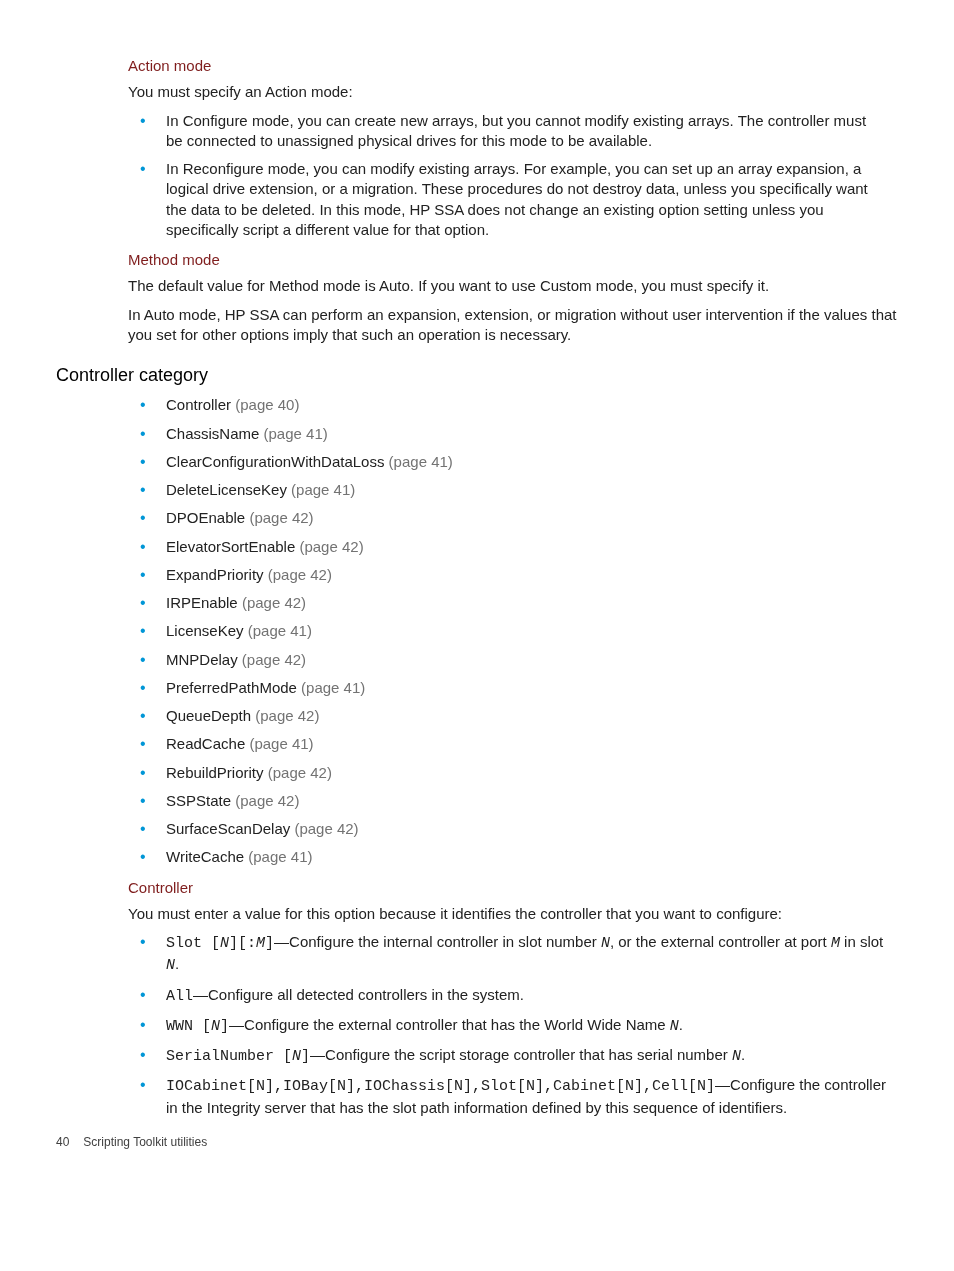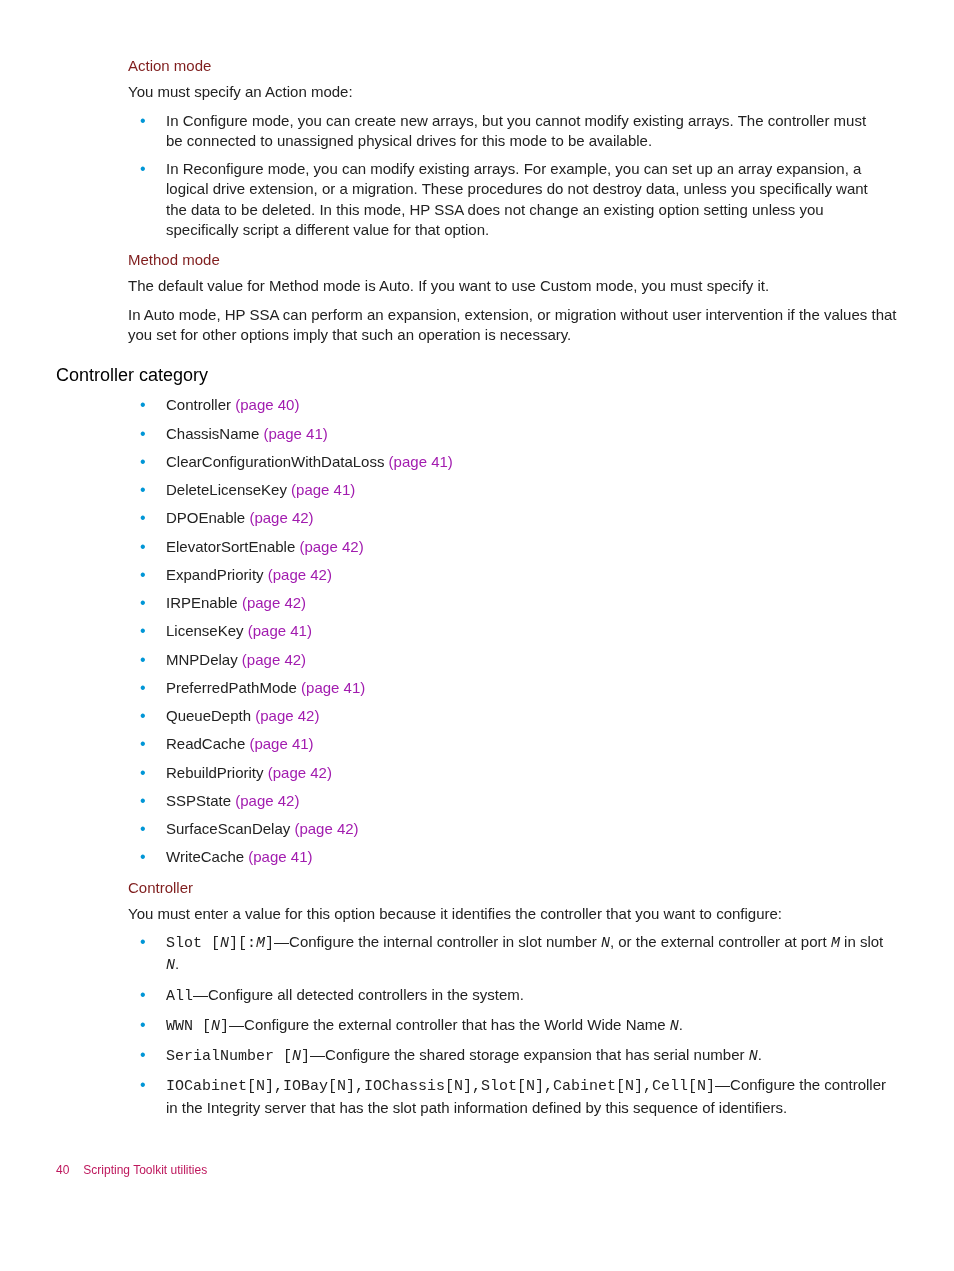--- a/index.html
+++ b/index.html
@@ -43,28 +43,28 @@
   }
   ul li::before {
     content: "•";
     position: absolute;
     left: 12px;
     top: 0;
     color: #0096d6;
     font-size: 16px;
     line-height: 1.3;
   }
-  .link { color: #a21caf; }
+  .link { color: #737373; }
   .mono {
     font-family: "Courier New", Courier, monospace;
   }
   .footer {
-    margin-top: 44px;
+    margin-top: 16px;
     font-size: 12px;
-    color: #be185d;
+    color: #404040;
   }
   .footer .pn { margin-right: 14px; }
 </style>
 </head>
 <body>
 
 <div class="body-block">
   <div class="blue-h4">Action mode</div>
   <p>You must specify an Action mode:</p>
   <ul>
@@ -105,21 +105,21 @@
     <li>
       <span class="mono"><span>Slot [</span><i>N</i><span>][:</span><i>M</i><span>]</span></span><span>—Configure the internal controller in slot number </span><span class="mono"><i>N</i></span><span>, or the external controller at port </span><span class="mono"><i>M</i></span><span> in slot </span><span class="mono"><i>N</i></span><span>.</span>
     </li>
     <li>
       <span class="mono">All</span><span>—Configure all detected controllers in the system.</span>
     </li>
     <li>
       <span class="mono"><span>WWN [</span><i>N</i><span>]</span></span><span>—Configure the external controller that has the World Wide Name </span><span class="mono"><i>N</i></span><span>.</span>
     </li>
     <li>
-      <span class="mono"><span>SerialNumber [</span><i>N</i><span>]</span></span><span>—Configure the shared storage expansion that has serial number </span><span class="mono"><i>N</i></span><span>.</span>
+      <span class="mono"><span>SerialNumber [</span><i>N</i><span>]</span></span><span>—Configure the script storage controller that has serial number </span><span class="mono"><i>N</i></span><span>.</span>
     </li>
     <li>
       <span class="mono">IOCabinet[N],IOBay[N],IOChassis[N],Slot[N],Cabinet[N],Cell[N]</span><span>—Configure the controller in the Integrity server that has the slot path information defined by this sequence of identifiers.</span>
     </li>
   </ul>
 </div>
 
 <div class="footer">
   <span class="pn">40</span><span>Scripting Toolkit utilities</span>
 </div>

